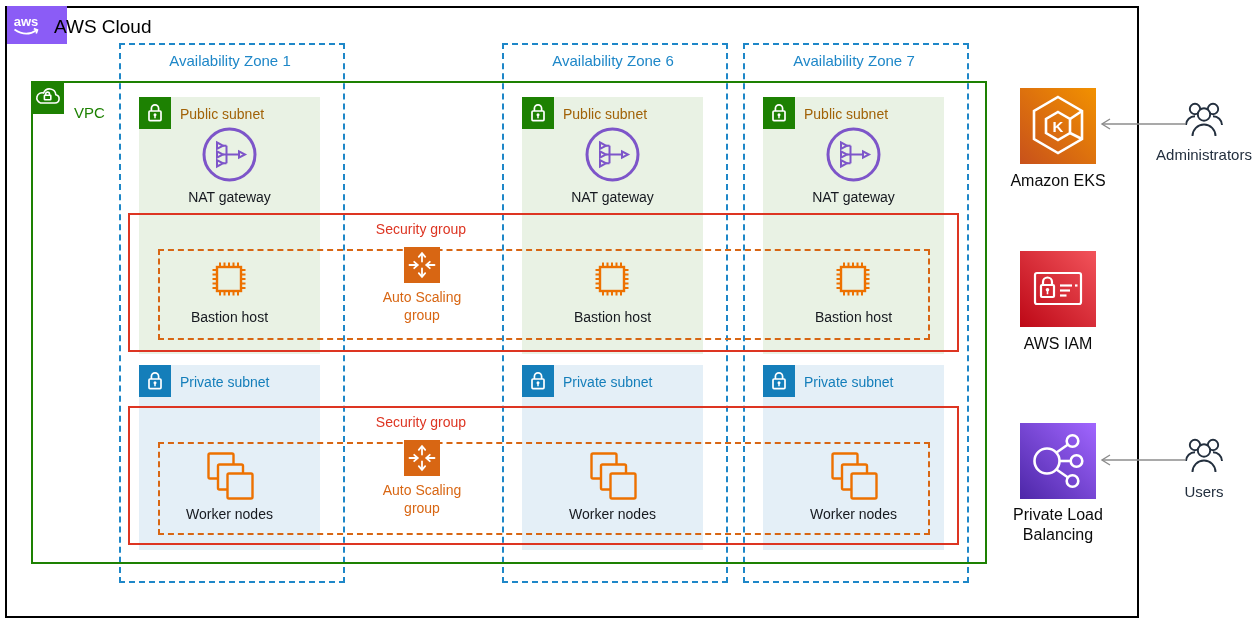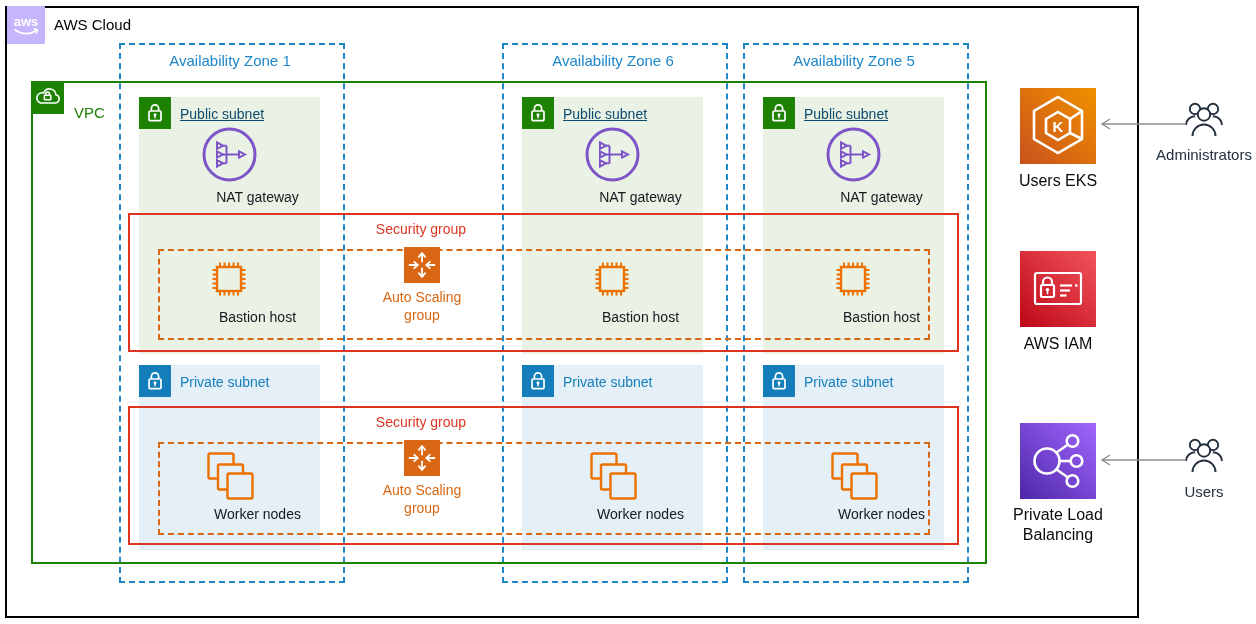--- a/index.html
+++ b/index.html
@@ -9,58 +9,58 @@
   .lbl{font-size:14px;line-height:1.2;white-space:nowrap;}
   .center{text-align:center;}
   
   .cloud-box{border:2px solid #000;}
   .az-box{border:2px dashed #1E87C8;}
   .az-title{color:#1E87C8;font-size:15px;}
   .vpc-box{border:2px solid #1D8102;}
   .vpc-label{color:#1D8102;font-size:15px;font-weight:400;}
   .pub-bg{background:#E9F2E4;}
   .priv-bg{background:#E4EFF7;}
-  .pub-head{color:#0c4a6e;text-decoration:underline;}
+  .pub-head{color:#a16207;}
   .priv-head{color:#147EBA;}
   .sg-box{border:2px solid #DD3522;}
   .sg-label{color:#DD3522;}
   .asg-box{border:2px dashed #D86613;}
   .asg-label{color:#D86613;white-space:normal;line-height:1.25;}
-  .res-label{color:#16191F;padding-left:28px;}
+  .res-label{color:#16191F;}
   .svc-label{font-size:16px;color:#0b0b0b;line-height:1.28;white-space:normal;}
   .actor-label{font-size:15px;color:#232F3E;}
   .grad-eks{background:linear-gradient(45deg,#C8511B,#F29100);}
   .grad-iam{background:linear-gradient(45deg,#BD0816,#F2545B);}
   .grad-elb{background:linear-gradient(45deg,#4D27A8,#A166FF);}
-  .title{font-size:15px;color:#000;}
+  .title{font-size:19px;color:#000;}
 </style>
 </head>
 <body>
 
 <div class="canvas">
 
   <div class="abs cloud-box" style="left:5px;top:6px;width:1130px;height:608px;"></div>
 
-  <div class="abs" style="left:7px;top:6px;width:38px;height:38px;background:#c4b5fd;">
+  <div class="abs" style="left:7px;top:6px;width:60px;height:38px;background:#8b5cf6;">
     <svg width="38" height="38" viewBox="0 0 38 38">
       <text x="19" y="19.5" text-anchor="middle" fill="#fff" font-size="13" font-weight="bold">aws</text>
       <path d="M7.5,23.5 Q19,31.5 29.5,24.2" stroke="#fff" stroke-width="1.7" fill="none"></path>
       <path d="M26.8,22.6 l3.6,1.4 l-1.2,3.5" stroke="#fff" stroke-width="1.7" fill="none"></path>
     </svg>
   </div>
   <div class="abs title" style="left:54px;top:16px;">AWS Cloud</div>
 
   <div class="abs az-box" style="left:119px;top:43px;width:222px;height:536px;"></div>
   <div class="abs az-title lbl center" style="left:119px;top:52px;width:222px;">Availability Zone 1</div>
 
   <div class="abs az-box" style="left:502px;top:43px;width:222px;height:536px;"></div>
   <div class="abs az-title lbl center" style="left:502px;top:52px;width:222px;">Availability Zone 6</div>
 
   <div class="abs az-box" style="left:743px;top:43px;width:222px;height:536px;"></div>
-  <div class="abs az-title lbl center" style="left:743px;top:52px;width:222px;">Availability Zone 5</div>
+  <div class="abs az-title lbl center" style="left:743px;top:52px;width:222px;">Availability Zone 7</div>
 
   <div class="abs vpc-box" style="left:31px;top:81px;width:952px;height:479px;"></div>
   <div class="abs" style="left:31px;top:81px;width:33px;height:33px;background:#1D8102;">
     <svg width="33" height="33" viewBox="0 0 33 33">
       <g fill="none" stroke="#fff" stroke-width="1.6">
         <path d="M9.5,22 h14.5 a4.2,4.2 0 0 0 0.8,-8.3 a6.3,6.3 0 0 0 -12.2,-1.7 a4.7,4.7 0 0 0 -3.1,10 Z"></path>
         <path d="M14.7,14.2 v-1.2 a1.9,1.9 0 0 1 3.8,0 v1.2"></path>
         <rect x="13.4" y="14.2" width="6.4" height="4.6" rx="0.6"></rect>
       </g>
     </svg>
@@ -358,21 +358,21 @@
     <svg width="76" height="76" viewBox="0 0 76 76">
       <g fill="none" stroke="#fff" stroke-width="2.6">
         <path d="M38,9 L62,23 V51 L38,65 L14,51 V23 Z"></path>
         <path d="M38,24 L50,31 V45 L38,52 L26,45 V31 Z"></path>
         <line x1="50" y1="31" x2="62" y2="23"></line>
         <line x1="50" y1="45" x2="62" y2="51"></line>
       </g>
       <text x="38" y="43.5" text-anchor="middle" font-size="15" font-weight="bold" fill="#fff">K</text>
     </svg>
   </div>
-  <div class="abs svc-label center" style="left:997px;top:171px;width:122px;">Users EKS</div>
+  <div class="abs svc-label center" style="left:997px;top:171px;width:122px;">Amazon EKS</div>
 
   <div class="abs grad-iam" style="left:1020px;top:251px;width:76px;height:76px;">
     <svg width="76" height="76" viewBox="0 0 76 76">
       <g fill="none" stroke="#fff" stroke-width="2.2">
         <rect x="15" y="22" width="46" height="31" rx="2"></rect>
         <path d="M23,34 v-3 a4.5,4.5 0 0 1 9,0 v3"></path>
         <rect x="21" y="34" width="13" height="12" rx="1"></rect>
         <line x1="40" y1="34.5" x2="52" y2="34.5"></line>
           <line x1="55" y1="34.5" x2="57.5" y2="34.5"></line>
         <line x1="40" y1="39.5" x2="50" y2="39.5"></line>

